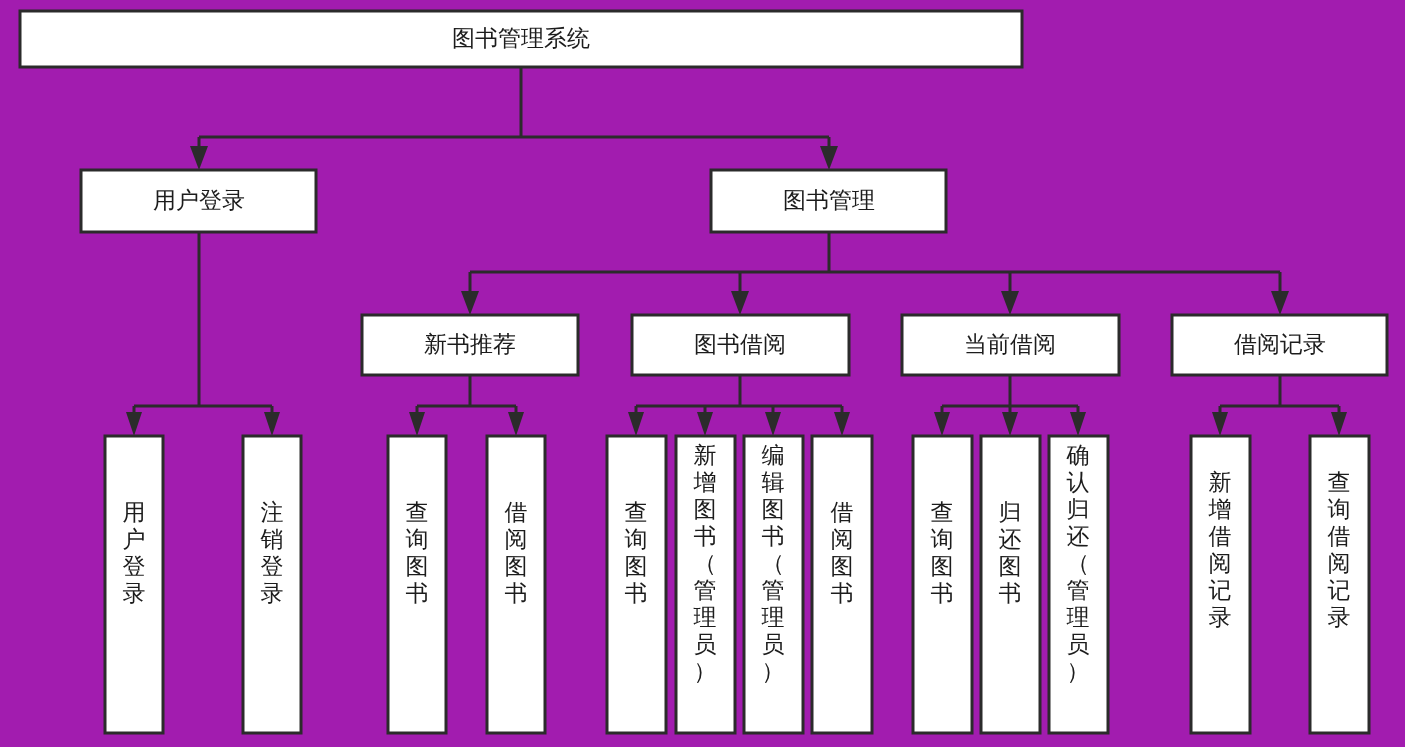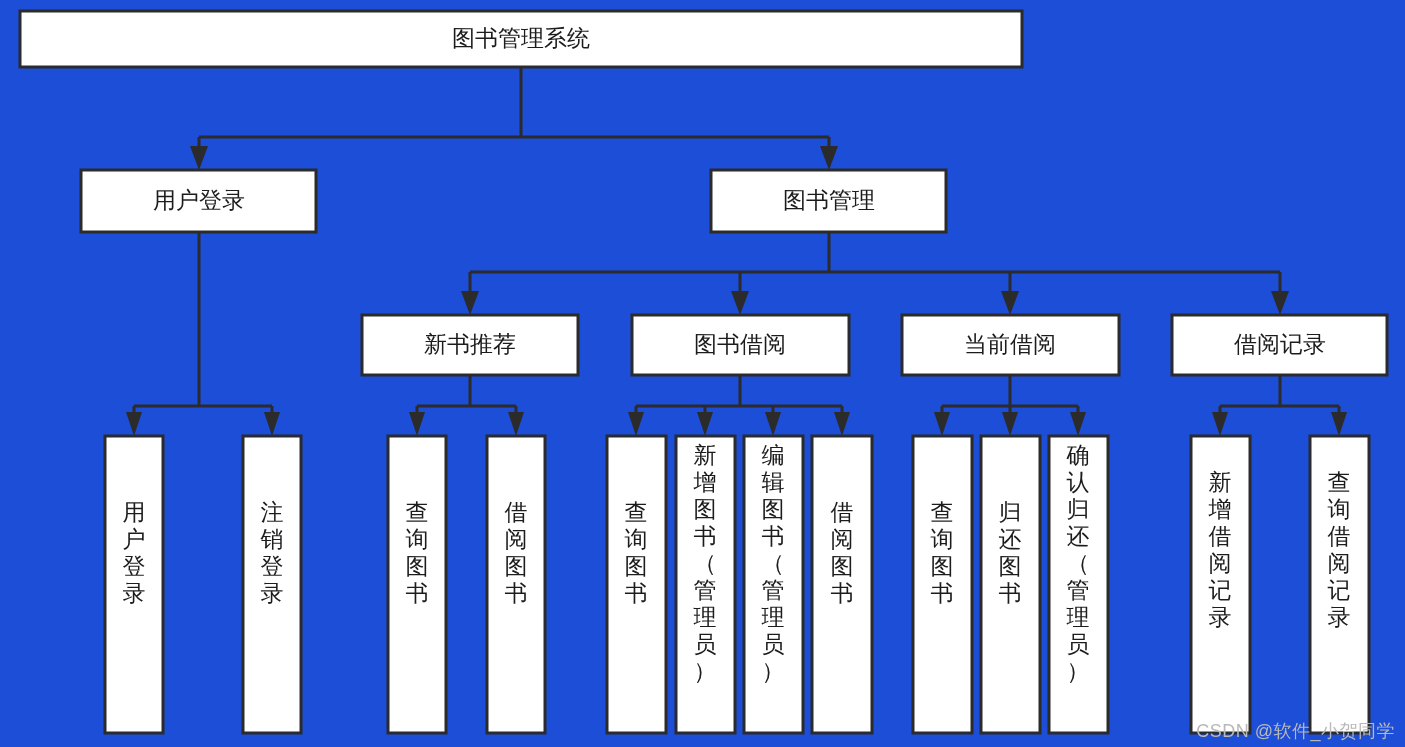--- a/index.html
+++ b/index.html
@@ -10,21 +10,21 @@
   body {
     width: 1405px;
     height: 747px;
     font-family: "Liberation Sans", "DejaVu Sans", sans-serif;
     overflow: hidden;
   }
   #diagram-root {
     position: relative;
     width: 1405px;
     height: 747px;
-    background: #1d4ed8;
+    background: #a21caf;
   }
   svg.diagram-canvas {
     position: absolute;
     left: 0;
     top: 0;
     width: 1405px;
     height: 747px;
   }
   .node-box {
     fill: #ffffff;
@@ -212,14 +212,13 @@
       <rect class="node-box" x="1191" y="436" width="59" height="297"></rect>
       <text class="node-label-v" x="1220" y="490"><tspan x="1220" y="490">新</tspan><tspan x="1220" y="517">增</tspan><tspan x="1220" y="544">借</tspan><tspan x="1220" y="571">阅</tspan><tspan x="1220" y="598">记</tspan><tspan x="1220" y="625">录</tspan></text>
     </g>
     <g>
       <rect class="node-box" x="1310" y="436" width="59" height="297"></rect>
       <text class="node-label-v" x="1339" y="490"><tspan x="1339" y="490">查</tspan><tspan x="1339" y="517">询</tspan><tspan x="1339" y="544">借</tspan><tspan x="1339" y="571">阅</tspan><tspan x="1339" y="598">记</tspan><tspan x="1339" y="625">录</tspan></text>
     </g>
 
   </svg>
 
-  <div class="watermark-text">CSDN @软件_小贺同学</div>
 </div>
 
 </body></html>

